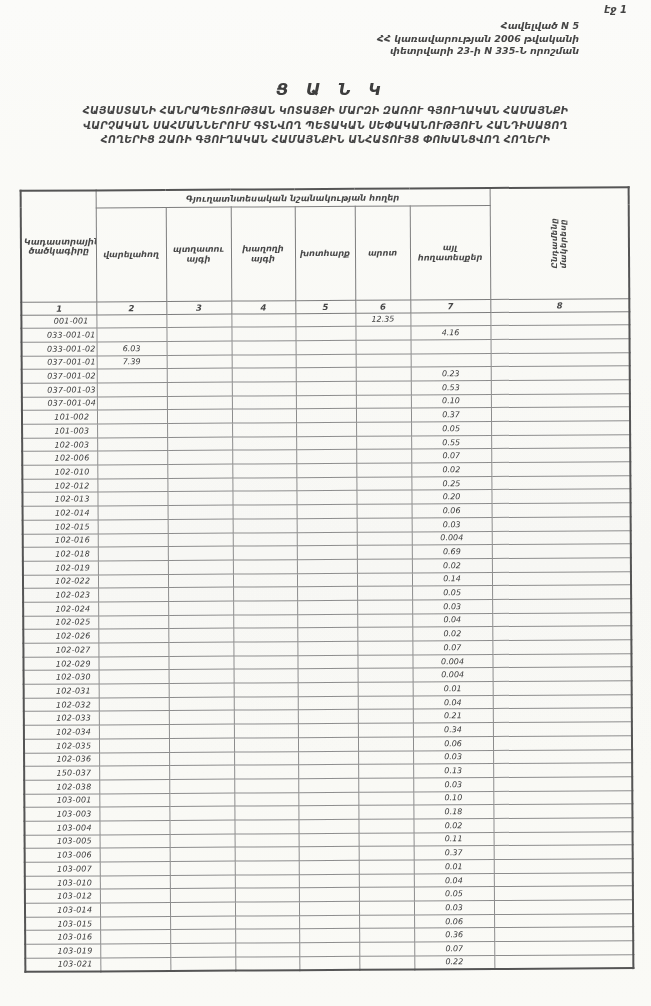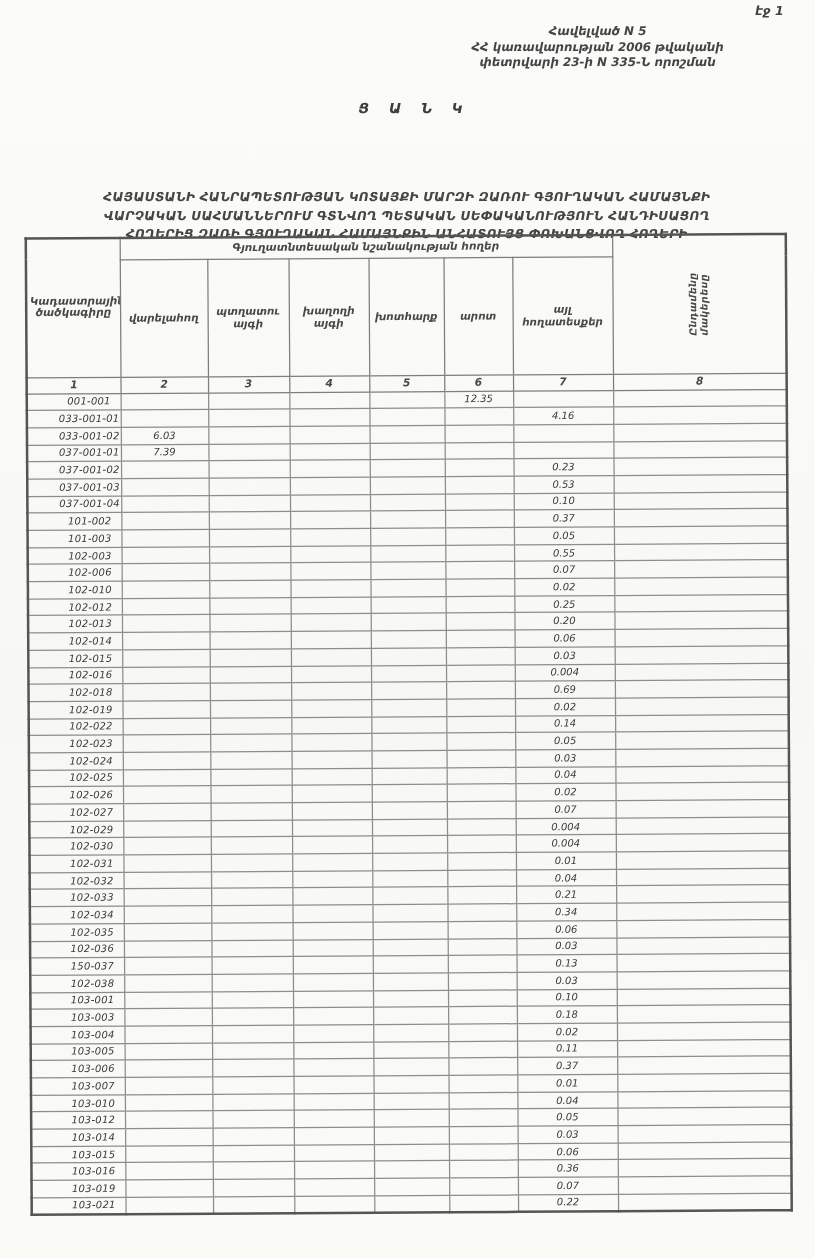--- a/index.html
+++ b/index.html
@@ -15,32 +15,32 @@
     filter:blur(0.25px) contrast(1.03);
     background:linear-gradient(180deg,#f7f7f5 0%,#f4f4f1 55%,#f6f6f3 100%);
     font-style:italic;
   }
   .page-label {
     position:absolute; top:4px; right:24px;
     font-size:10px; font-weight:700; color:#454545;
   }
   .appendix {
     position:absolute; top:20px; right:72px;
-    text-align:center; font-size:9.5px; font-weight:700;
+    text-align:right; font-size:9.5px; font-weight:700;
     line-height:12.5px; color:#474747;
   }
   .doc-title {
     position:absolute; top:80px; left:0; width:100%;
-    text-align:center; font-size:11px; font-weight:700;
+    text-align:center; font-size:16px; font-weight:700;
     letter-spacing:6px; color:#404040;padding-left:12px;
   }
   .doc-subtitle {
     position:absolute; top:104px; left:10px; width:631px;
     text-align:center; font-size:9.8px; font-weight:700;
-    line-height:14.5px; color:#474747; letter-spacing:0.2px;margin-top:48px;
+    line-height:14.5px; color:#474747; letter-spacing:0.2px;
   }
   .table-wrap {
     position:absolute; top:188px; left:22px; width:608px;
     transform:rotate(-0.35deg);
   }
   table {
     border-collapse:collapse; table-layout:fixed; width:608px;
     border:2px solid #565656;
   }
   td {

